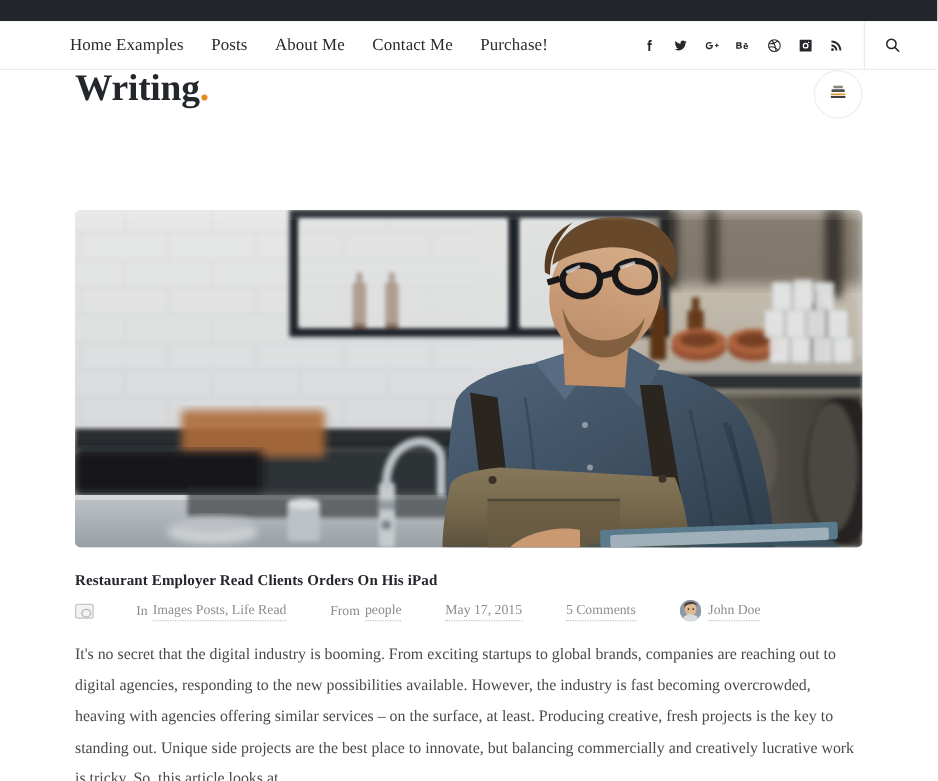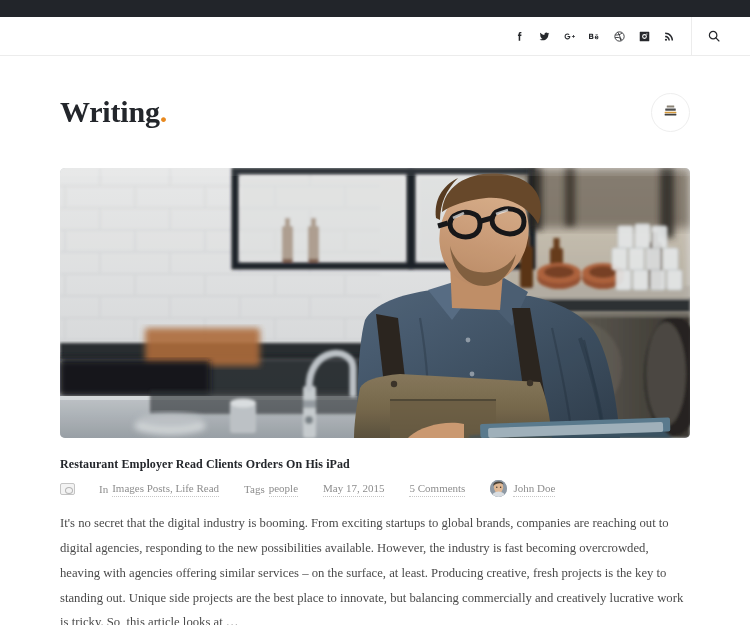--- a/index.html
+++ b/index.html
@@ -78,21 +78,21 @@
     display: flex;
     align-items: center;
     justify-content: center;
     cursor: pointer;
     color: #26282c;
   }
 
   
   .title-row {
     display: flex;
-    align-items: center;
+    align-items: flex-start;
     justify-content: space-between;
     padding: 0 60px;
     height: 112px;
   }
   .site-logo {
     font-family: "Liberation Serif", "DejaVu Serif", serif;
     font-weight: bold;
     font-size: 30px;
     color: #23262b;
     letter-spacing: -0.2px;
@@ -134,21 +134,21 @@
     font-size: 12px;
     color: #23262b;
     letter-spacing: .1px;
     margin-top: 19px;
     line-height: 1.2;
   }
   .post-meta {
     display: flex;
     align-items: center;
     margin-top: 9px;
-    gap: 8px;
+    gap: 18px;
     font-size: 11px;
     color: #8d8d8d;
   }
   .meta-item {
     display: flex;
     align-items: center;
     margin-right: 17px;
     white-space: nowrap;
   }
   .meta-icon {
@@ -199,20 +199,27 @@
     color: #4a4a4a;
     max-width: 630px;
   }
 </style>
 </head>
 <body>
 
 <div class="topbar"></div>
 
 <div class="navbar">
+  <nav class="nav-links">
+    <span class="nav-link">Home Examples</span>
+    <span class="nav-link">Posts</span>
+    <span class="nav-link">About Me</span>
+    <span class="nav-link">Contact Me</span>
+    <span class="nav-link">Purchase!</span>
+  </nav>
 
   <div class="nav-right">
     <div class="social">
       <span class="social-icon">
         <svg width="13" height="13" viewBox="0 0 24 24" fill="currentColor">
             <path d="M15.6 8.4h-2.3V7c0-.6.4-.8.7-.8h1.5V3.6l-2.1 0c-2.3 0-2.9 1.8-2.9 2.9v1.9H9.1v2.7h1.4V20h2.8v-8.9h2.1l.2-2.7z"></path>
           </svg>
       </span>
       <span class="social-icon">
         <svg width="13" height="13" viewBox="0 0 24 24" fill="currentColor">
@@ -542,21 +549,21 @@
 
   <div class="post-meta">
     <span class="meta-icon"></span>
 
     <span class="meta-item">
       <span class="meta-lead">In</span>
       <span class="meta-link">Images Posts, Life Read</span>
     </span>
 
     <span class="meta-item">
-      <span class="meta-lead">Tags</span>
+      <span class="meta-lead">From</span>
       <span class="meta-link">people</span>
     </span>
 
     <span class="meta-item">
       <span class="meta-text">May 17, 2015</span>
     </span>
 
     <span class="meta-item">
       <span class="meta-link">5 Comments</span>
     </span>

